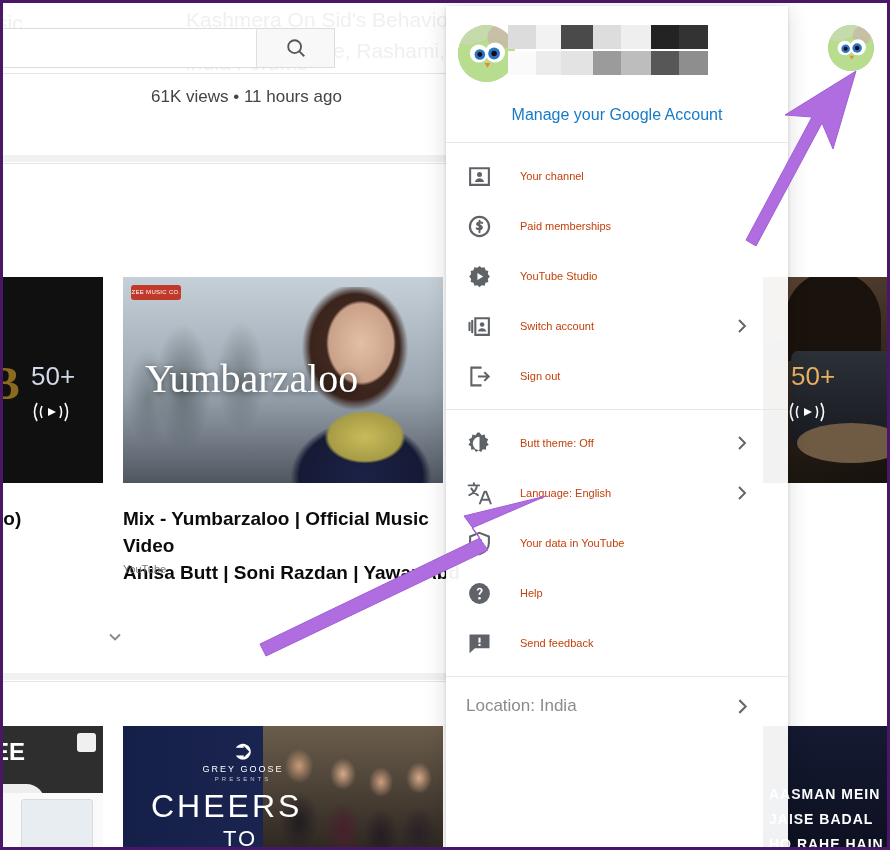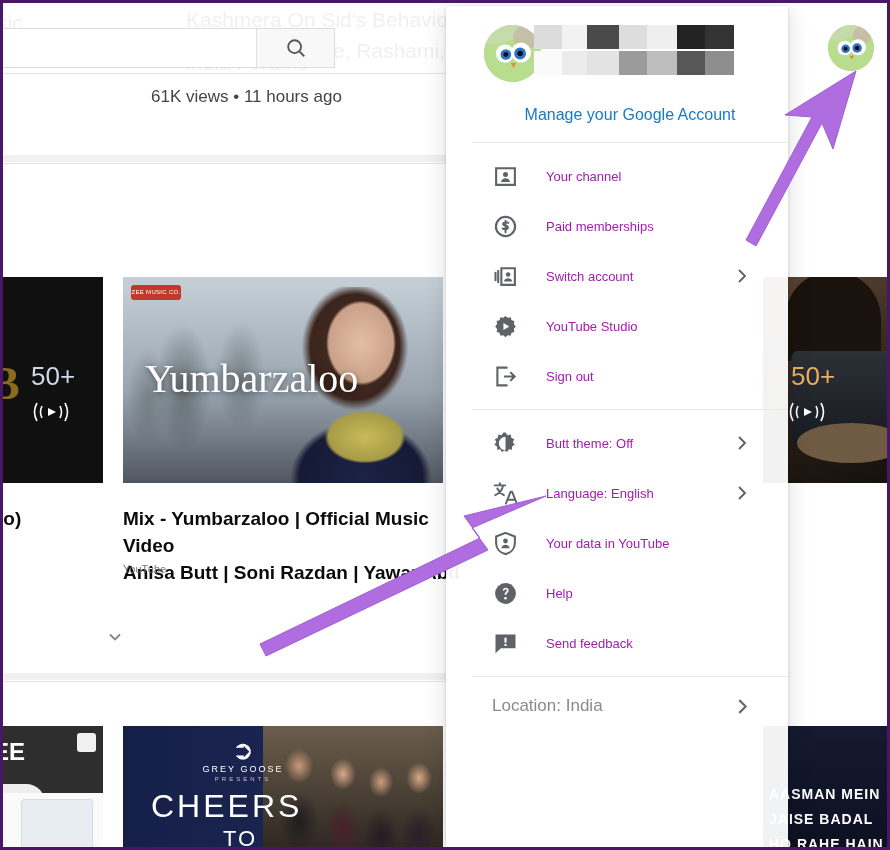--- a/index.html
+++ b/index.html
@@ -240,21 +240,20 @@
 
   
   #menu {
     position:absolute;
     left:443px; top:3px;
     width:342px; height:844px;
     background:rgba(255,255,255,0.945);
     box-shadow:0 1px 3px rgba(0,0,0,.16), 0 4px 22px rgba(0,0,0,.14);
     overflow:hidden;
     z-index:30;
-    padding-left:26px;
   }
 
   
   #menu-header {
     padding:18px 0 14px 0;
     position:relative;
     height:136px;
   }
   #acct-avatar {
     position:absolute; left:12px; top:19px;
@@ -292,21 +291,21 @@
   }
   .mitem .ico {
     width:30px; height:30px;
     flex:0 0 30px;
     display:flex; align-items:center; justify-content:center;
     color:#606060;
     margin-right:26px;
   }
   .mitem .ico svg { width:25px; height:25px; fill:#5f6368; }
   .mitem .lbl {
-    font-size:13px; color:#a21caf;
+    font-size:11px; color:#c2410c;
     white-space:nowrap;
   }
   .mitem .chev {
     position:absolute; right:38px;
     width:16px; height:16px;
     display:flex; align-items:center; justify-content:center;
   }
   .mitem .chev svg { width:16px; height:16px; fill:#5f6368; }
 
   
@@ -510,42 +509,42 @@
               <circle cx="12" cy="12" r="9.2" fill="none" stroke="#5f6368" stroke-width="2.1"></circle>
               <path d="M14.6 8.6c-.8-.9-4.6-1.3-4.9.8-.3 2 4.7 1.4 4.6 3.4-.1 2.2-4.1 2-5 .9M12 6.4v11.2" fill="none" stroke="#5f6368" stroke-width="1.9" stroke-linecap="round"></path>
             </svg>
         </span>
         <span class="lbl">Paid memberships</span>
       </div>
 
       <div class="mitem">
         <span class="ico">
           <svg viewBox="0 0 24 24">
+              <path d="M12 1.8l2.1 1.9 2.8-.5.9 2.7 2.7.9-.5 2.8L21.9 12l-1.9 2.4.5 2.8-2.7.9-.9 2.7-2.8-.5L12 22.2l-2.1-1.9-2.8.5-.9-2.7-2.7-.9.5-2.8L2.1 12l1.9-2.4-.5-2.8 2.7-.9.9-2.7 2.8.5z" fill="#5f6368"></path>
+              <path d="M10 8.6 L15.6 12 L10 15.4 Z" fill="#ffffff"></path>
+            </svg>
+        </span>
+        <span class="lbl">YouTube Studio</span>
+      </div>
+
+      <div class="mitem">
+        <span class="ico">
+          <svg viewBox="0 0 24 24">
               <path d="M8 4h13v16H8z" fill="none" stroke="#5f6368" stroke-width="2"></path>
               <circle cx="14.5" cy="10" r="2.2" fill="#5f6368"></circle>
               <path d="M10.5 16.8c.5-2.1 2.1-3.1 4-3.1s3.5 1 4 3.1z" fill="#5f6368"></path>
               <path d="M5 6.5v11M2.4 8.5v7" stroke="#5f6368" stroke-width="2" stroke-linecap="round"></path>
             </svg>
         </span>
         <span class="lbl">Switch account</span>
         <span class="chev">
           <svg viewBox="0 0 16 16">
               <path d="M5 2 L11 8 L5 14" fill="none" stroke="#5f6368" stroke-width="1.9"></path>
             </svg>
         </span>
-      </div>
-
-      <div class="mitem">
-        <span class="ico">
-          <svg viewBox="0 0 24 24">
-              <path d="M12 1.8l2.1 1.9 2.8-.5.9 2.7 2.7.9-.5 2.8L21.9 12l-1.9 2.4.5 2.8-2.7.9-.9 2.7-2.8-.5L12 22.2l-2.1-1.9-2.8.5-.9-2.7-2.7-.9.5-2.8L2.1 12l1.9-2.4-.5-2.8 2.7-.9.9-2.7 2.8.5z" fill="#5f6368"></path>
-              <path d="M10 8.6 L15.6 12 L10 15.4 Z" fill="#ffffff"></path>
-            </svg>
-        </span>
-        <span class="lbl">YouTube Studio</span>
       </div>
 
       <div class="mitem">
         <span class="ico">
           <svg viewBox="0 0 24 24">
               <path d="M14 3.5H4.2v17H14" fill="none" stroke="#5f6368" stroke-width="2"></path>
               <path d="M10.5 12h9.8M16.6 7.8 20.8 12l-4.2 4.2" fill="none" stroke="#5f6368" stroke-width="2"></path>
             </svg>
         </span>
         <span class="lbl">Sign out</span>

